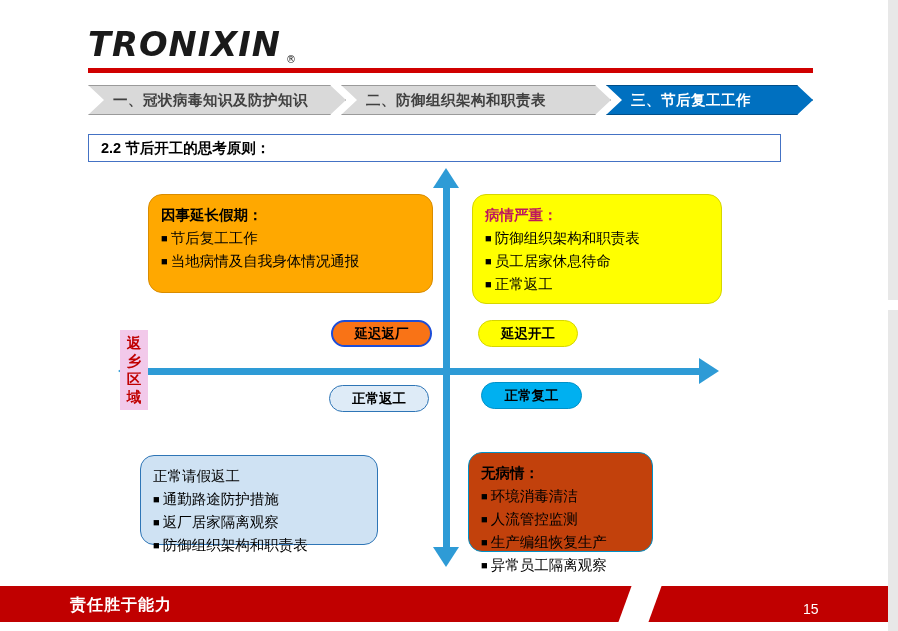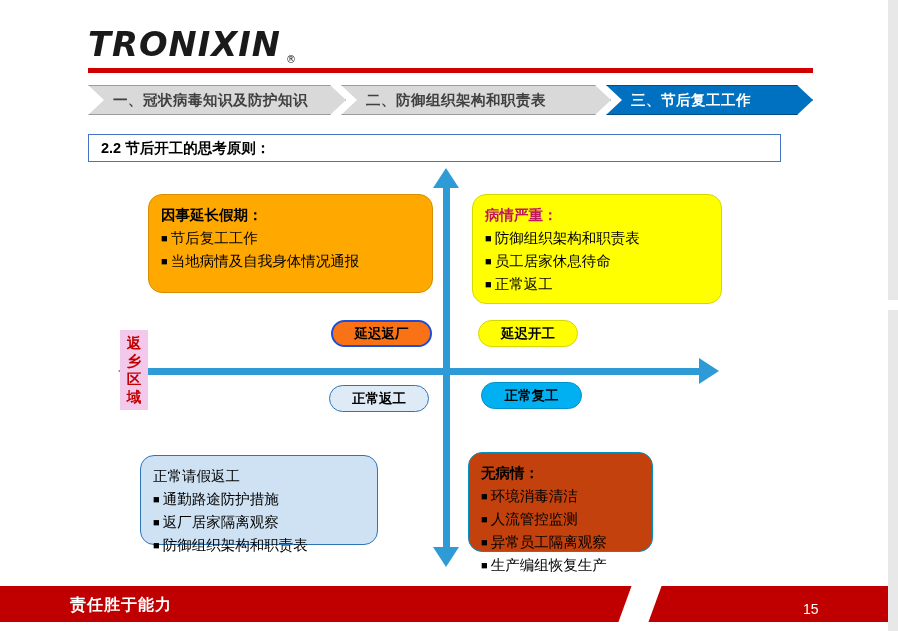--- a/index.html
+++ b/index.html
@@ -316,22 +316,22 @@
     <div class="hdr" style="font-weight:normal">正常请假返工</div>
     <span class="bullet">通勤路途防护措施</span>
     <span class="bullet">返厂居家隔离观察</span>
     <span class="bullet">防御组织架构和职责表</span>
   </div>
 
   <div id="box-br" class="qbox">
     <div class="hdr">无病情：</div>
     <span class="bullet">环境消毒清洁</span>
     <span class="bullet">人流管控监测</span>
+    <span class="bullet">生产编组恢复生产</span>
     <span class="bullet">异常员工隔离观察</span>
-    <span class="bullet">生产编组恢复生产</span>
   </div>
 
   <div id="pill-tl" class="pill">延迟返厂</div>
   <div id="pill-tr" class="pill">延迟开工</div>
   <div id="pill-br" class="pill">正常复工</div>
   <div id="pill-bl" class="pill">正常返工</div>
 
   <div id="footer"></div>
   <div id="footer-slash"></div>
   <div id="footer-text">责任胜于能力</div>

